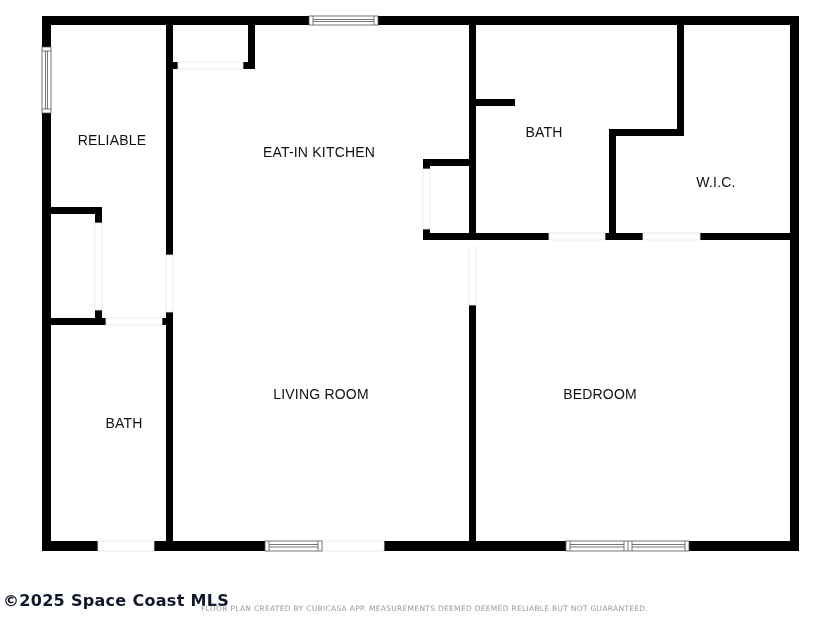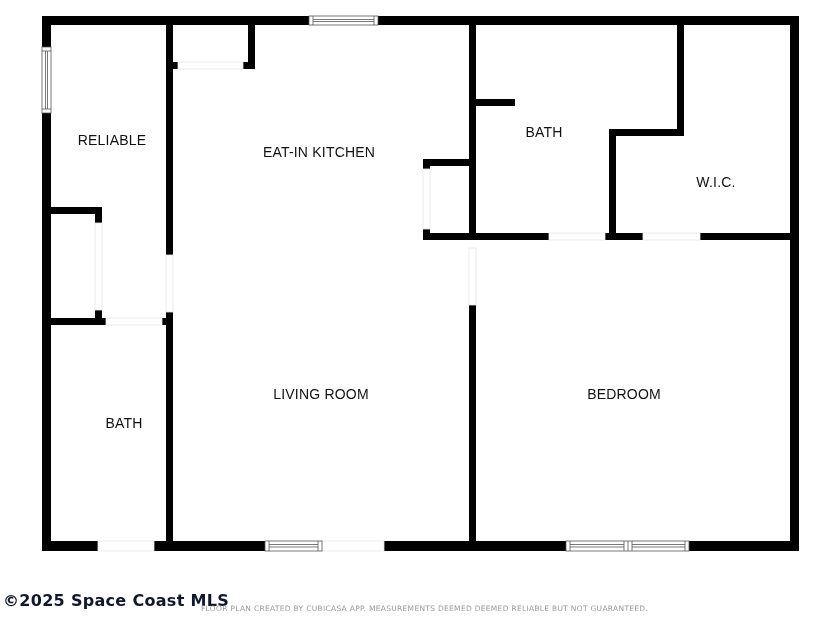--- a/index.html
+++ b/index.html
@@ -100,16 +100,16 @@
     </g>
   </g>
 </svg>
 
 <div class="room-label" style="left:112px;top:140px;">RELIABLE</div>
 <div class="room-label" style="left:319px;top:152px;">EAT-IN KITCHEN</div>
 <div class="room-label" style="left:544px;top:132px;">BATH</div>
 <div class="room-label" style="left:716px;top:162px;margin-top:20px;">W.I.C.</div>
 <div class="room-label" style="left:124px;top:423px;">BATH</div>
 <div class="room-label" style="left:321px;top:394px;text-align:right;">LIVING ROOM</div>
-<div class="room-label" style="left:624px;top:394px;">BEDROOM</div>
+<div class="room-label" style="left:600px;top:394px;">BEDROOM</div>
 
 <div class="footer-copy">©2025 Space Coast MLS</div>
 <div class="footer-disclaimer">FLOOR PLAN CREATED BY CUBICASA APP. MEASUREMENTS DEEMED DEEMED RELIABLE BUT NOT GUARANTEED.</div>
 
 </body></html>

